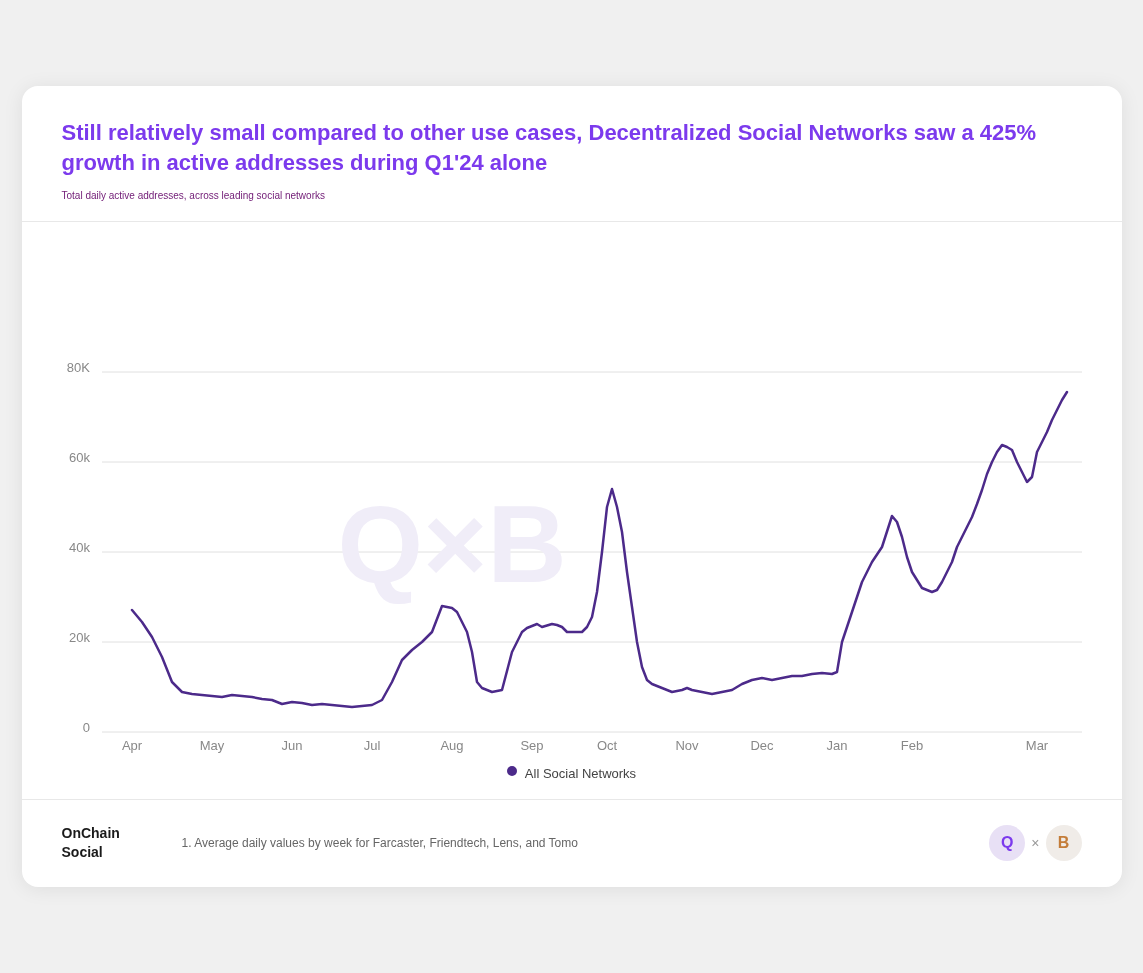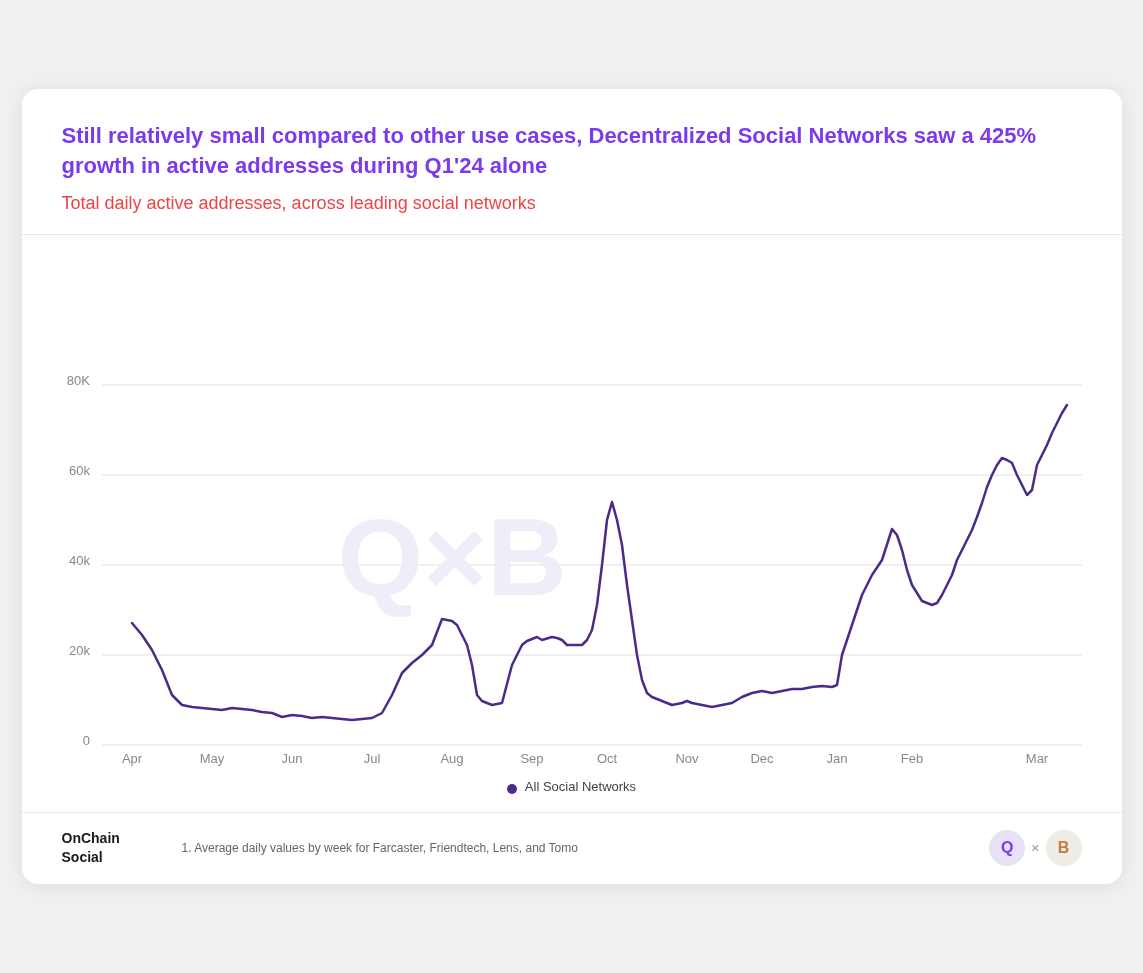--- a/index.html
+++ b/index.html
@@ -24,39 +24,39 @@
       border-bottom: 1px solid #e8e8e8;
     }
     .title {
       font-size: 22px;
       font-weight: 600;
       color: #7c3aed;
       line-height: 1.35;
       margin-bottom: 12px;
     }
     .subtitle {
-      font-size: 18px;
-      color: #ef4444;
+      font-size: 10px;
+      color: #701a75;
     }
     .chart-area {
       padding: 20px 30px 10px 30px;
       position: relative;
     }
     .chart-container {
       position: relative;
       width: 100%;
       height: 520px;
     }
     svg.chart-svg {
       width: 100%;
       height: 100%;
     }
     .footer {
       border-top: 1px solid #e8e8e8;
-      padding: 16px 40px;
+      padding: 24px 40px;
       display: flex;
       align-items: center;
       gap: 40px;
     }
     .brand {
       font-size: 14px;
       font-weight: 700;
       color: #1a1a1a;
       line-height: 1.4;
       min-width: 80px;
@@ -96,21 +96,21 @@
       display: flex;
       align-items: center;
       justify-content: center;
       font-size: 16px;
       color: #c47d3a;
       font-weight: 700;
     }
     .legend {
       display: flex;
       justify-content: center;
-      align-items: flex-end;
+      align-items: flex-start;
       gap: 8px;
       margin-top: 4px;
       margin-bottom: 8px;
       font-size: 13px;
       color: #444;
     }
     .legend-dot {
       width: 10px;
       height: 10px;
       border-radius: 50%;

